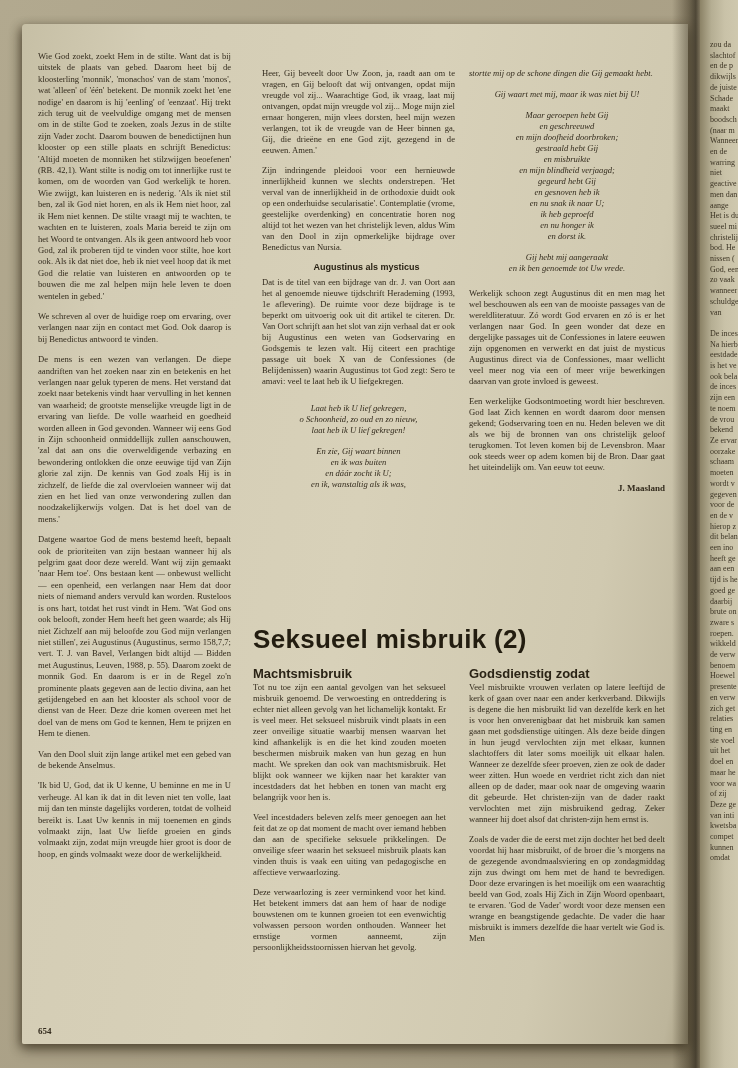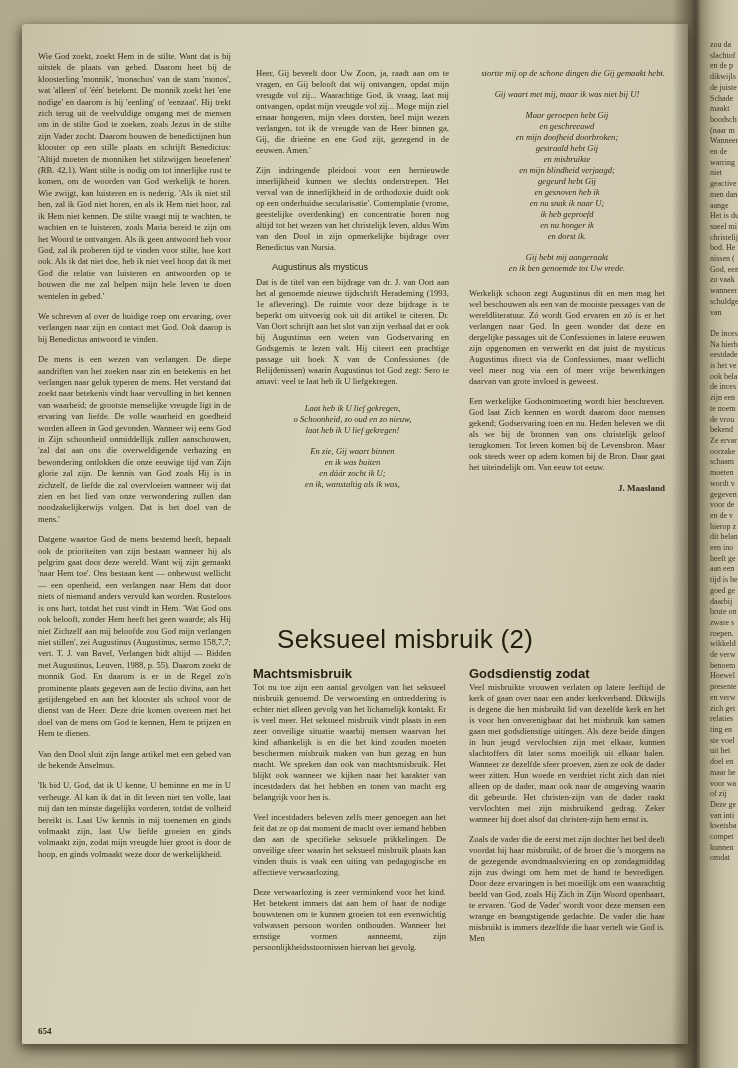--- a/index.html
+++ b/index.html
@@ -24,39 +24,39 @@
   .nextpage {
     position:absolute; left:700px; top:0; width:38px; height:1068px;
     background:linear-gradient(to right, #8b8266 0%, #b5ae93 30%, #c9c2a8 65%, #cfc8ae 100%);
     overflow:hidden; padding:40px 0 0 10px;
     font-size:8px; line-height:10.7px; color:#3c3424; white-space:nowrap;
   }
   .frag { min-height:10.7px; }
   .col { position:absolute; font-size:8.6px; line-height:11px; text-align:justify; }
   .col p { margin:0 0 9px 0; }
   #col1 { left:16px;  top:27px;  width:193px; line-height:11.4px; }
-  #col2 { left:234px; top:44px;  width:193px; }
+  #col2 { left:240px; top:44px;  width:193px; }
   #col3 { left:447px; top:44px;  width:196px; }
   #col2b { left:231px; top:644px; width:193px; }
   #col3b { left:447px; top:644px; width:196px; }
   .subhead {
-    font-family:"Liberation Sans", sans-serif; font-size:9px; font-weight:normal;
-    text-align:left; margin:2px 0 4px 16px; color:#2a2315;
+    font-family:"Liberation Sans", sans-serif; font-size:9px; font-weight:bold;
+    text-align:center; margin:2px 0 4px 16px; color:#2a2315;
   }
   .poem, .verse { font-style:italic; text-align:center; }
-  .verse-left { text-align:right; }
+  .verse-left { text-align:left; }
   .stanza { margin-bottom:10px; }
   .stanza div { min-height:11px; }
   .poem-block { margin-top:16px; }
   .paras { margin-top:14px; }
   .signature { text-align:right; font-weight:bold; font-size:9px; margin-top:10px; }
   .article2-title {
     position:absolute; left:231px; top:600px; width:420px;
-    font-family:"Liberation Sans", sans-serif; font-weight:normal; font-size:26px;
-    letter-spacing:0.3px; color:#231d10; text-align:left;margin-left:24px;
+    font-family:"Liberation Sans", sans-serif; font-weight:bold; font-size:26px;
+    letter-spacing:0.3px; color:#231d10; text-align:left;
   }
   .colb h4 {
     font-family:"Liberation Sans", sans-serif; font-size:13px; font-weight:bold;
     text-align:left; margin:0 0 3px 0; color:#2a2315;
   }
   .pageno { position:absolute; left:16px; top:1002px; font-weight:bold; font-size:9px; }
 </style>
 </head>
 <body>
 

